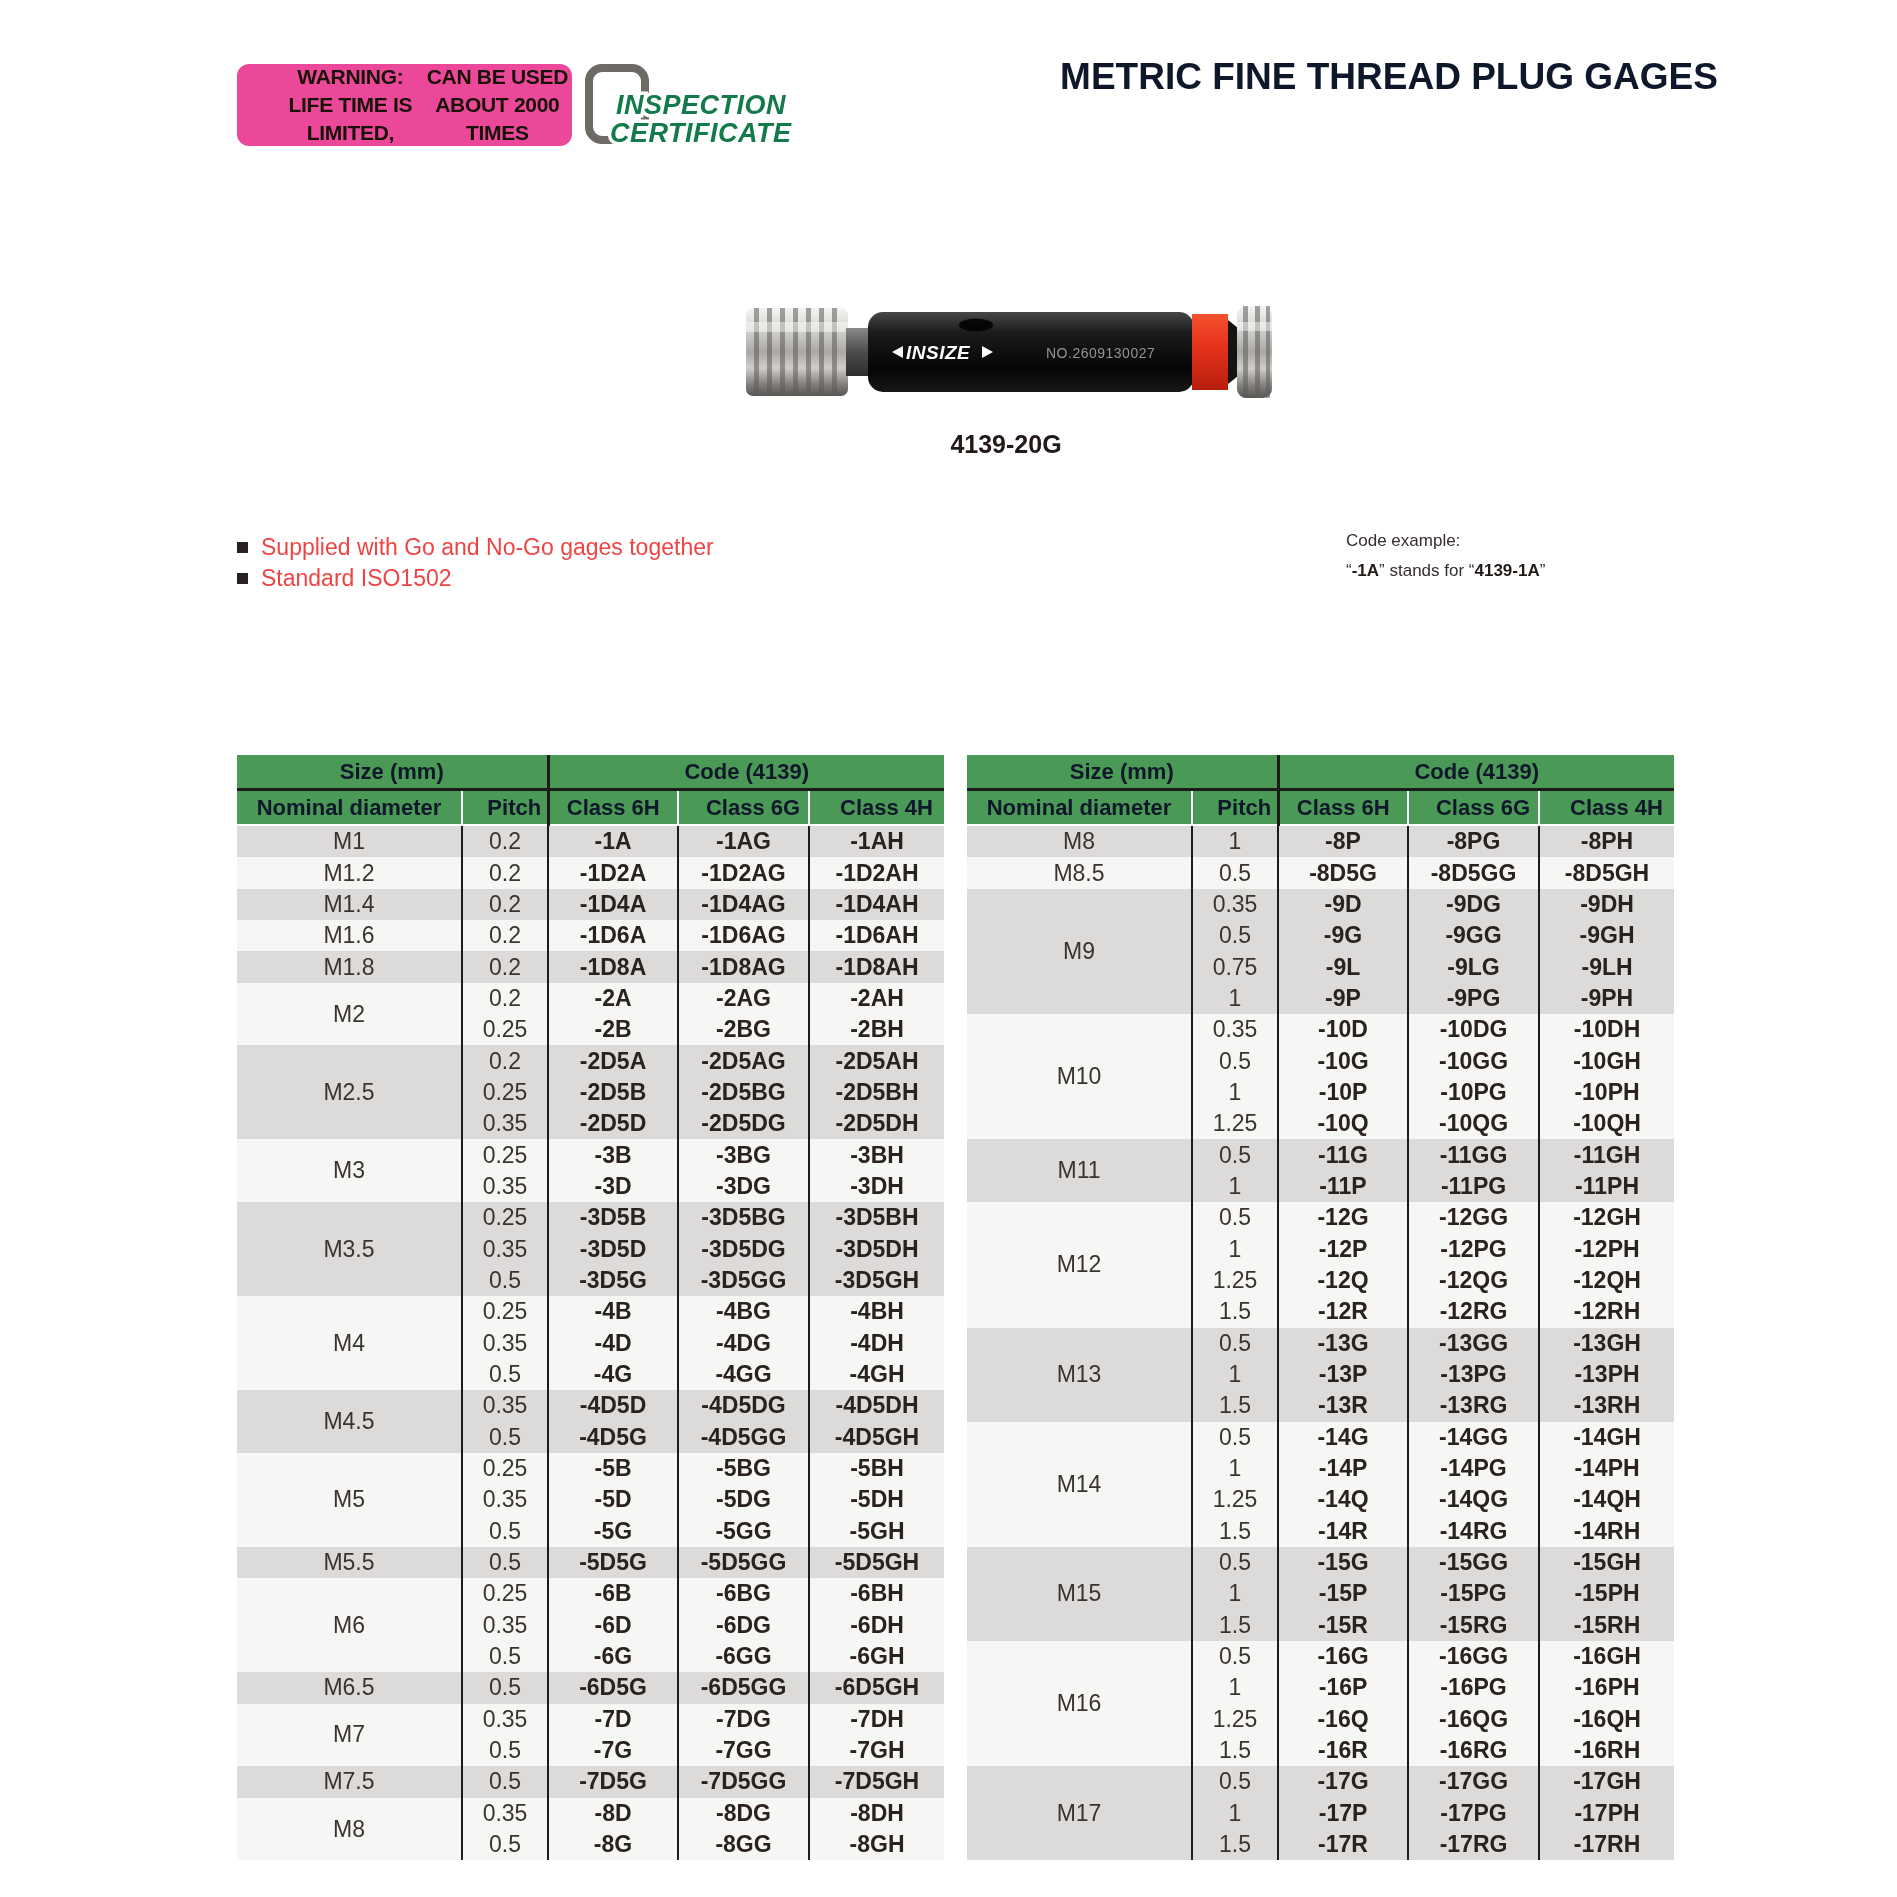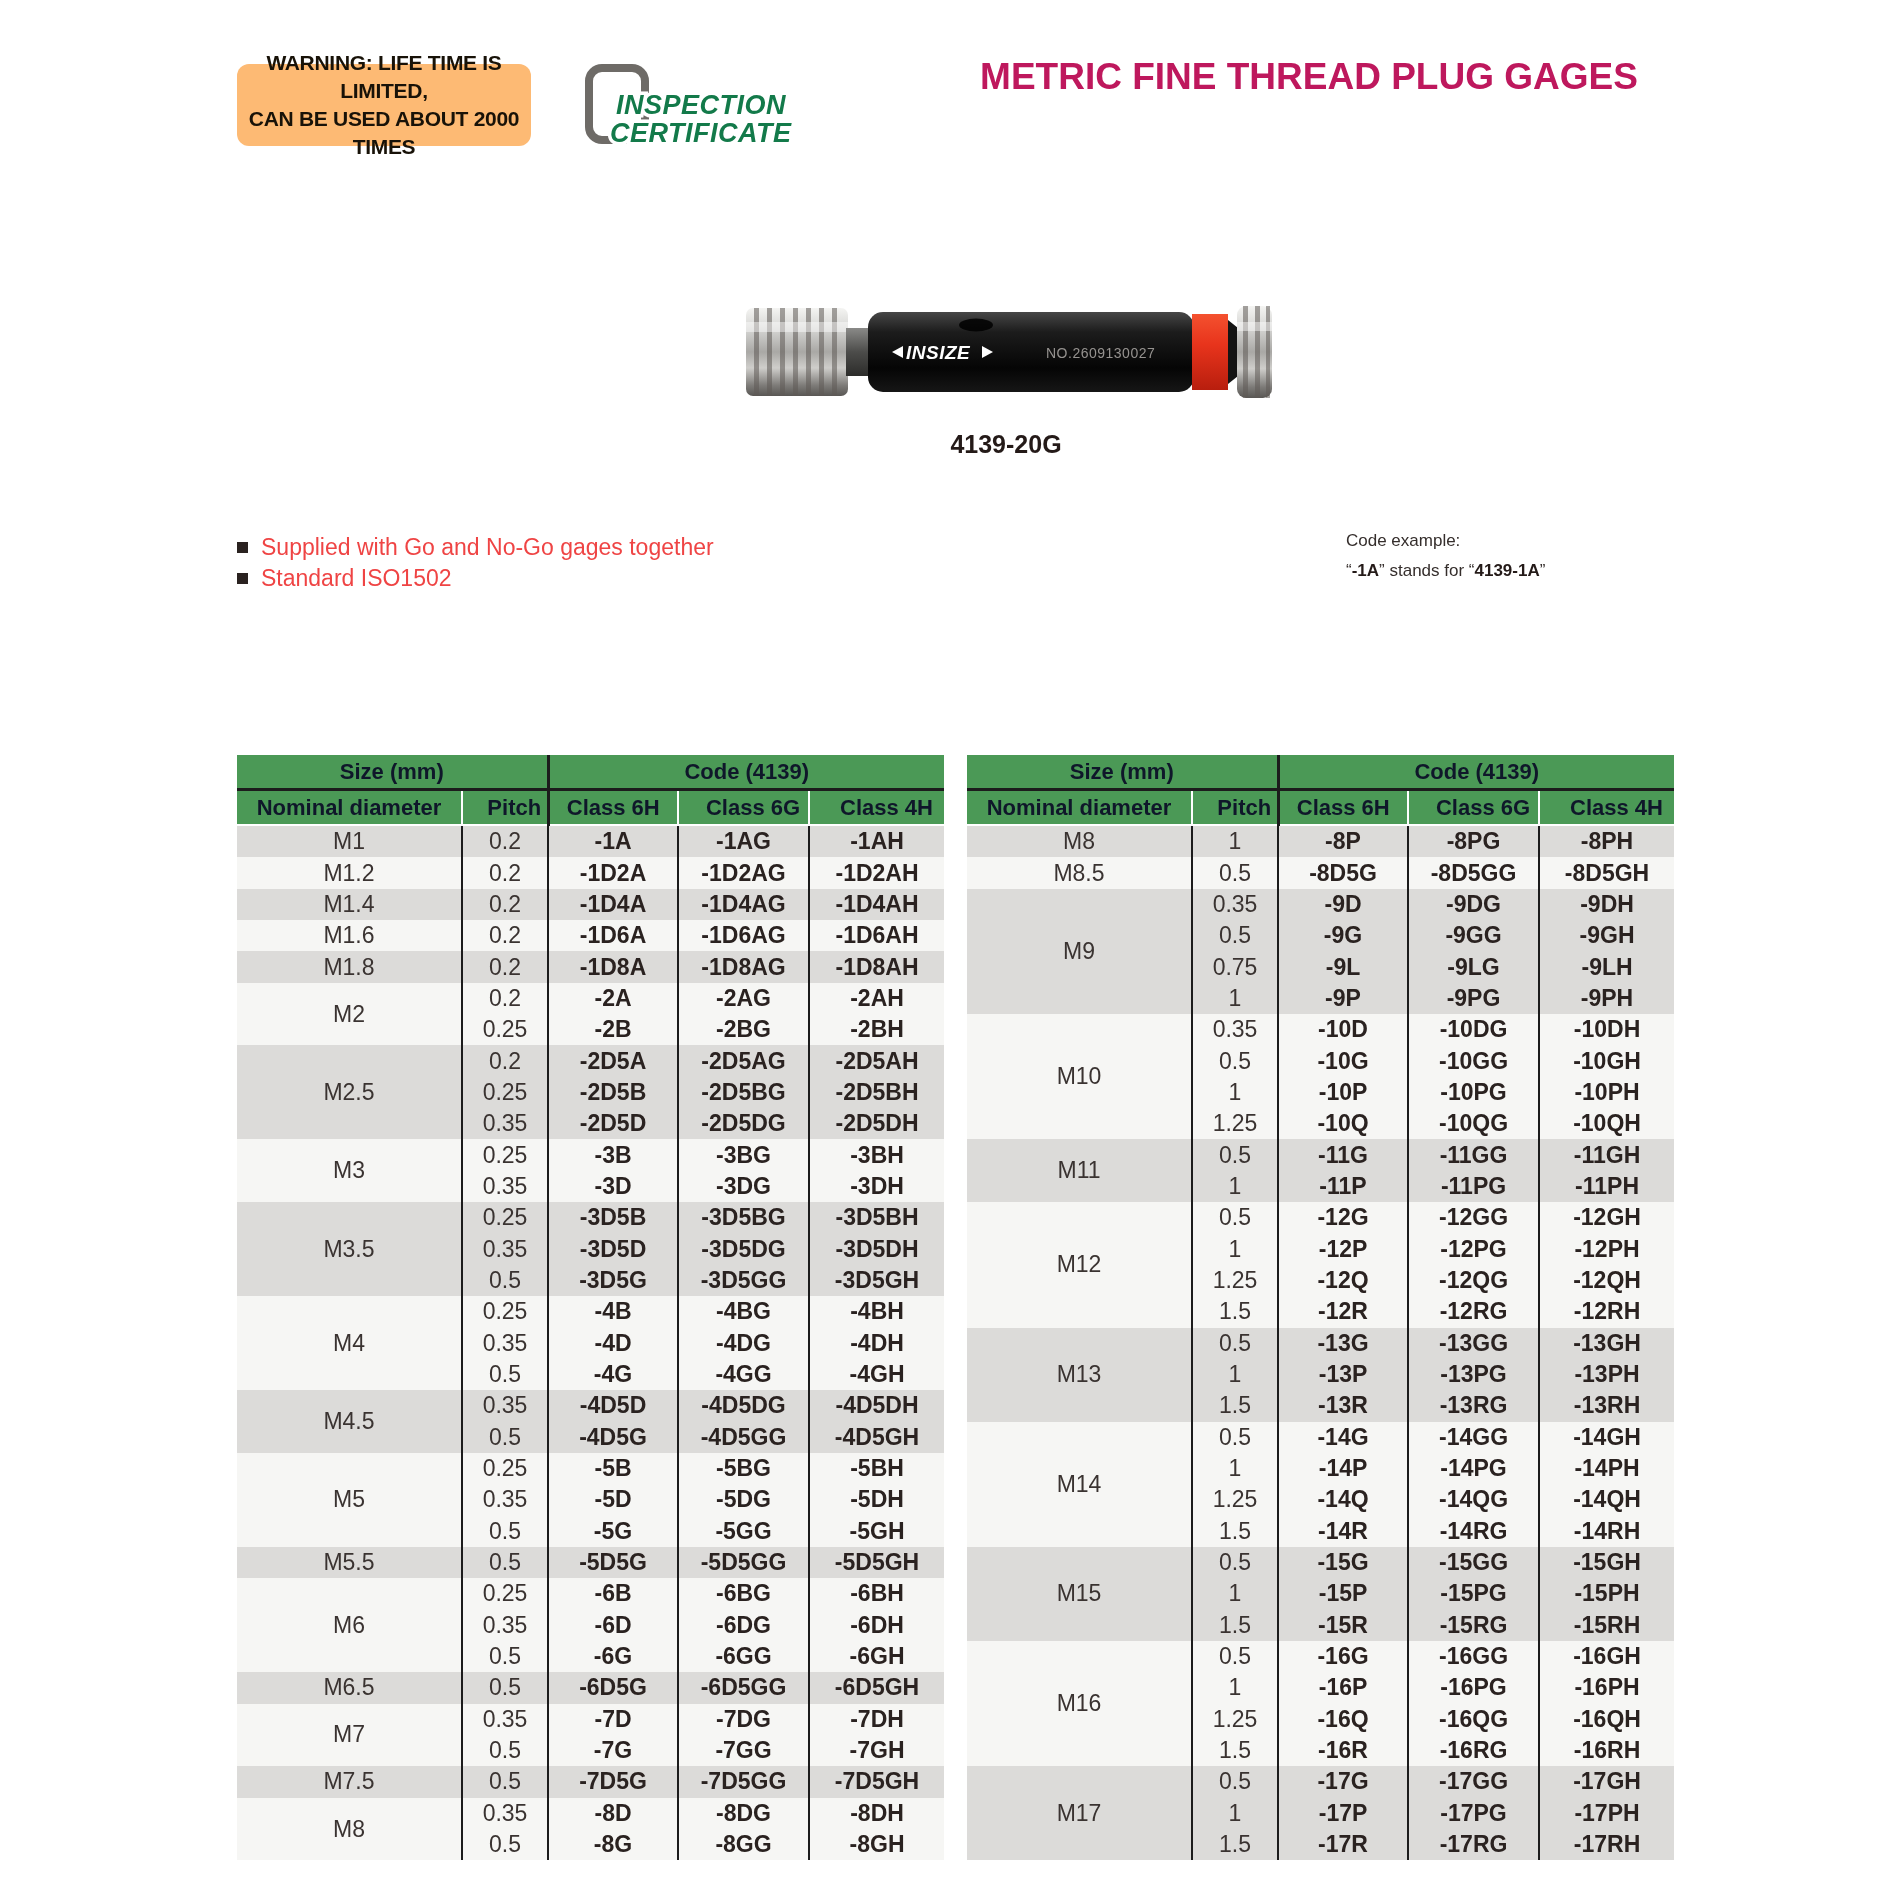--- a/index.html
+++ b/index.html
@@ -1,28 +1,28 @@
 <!DOCTYPE html>
 <html><head>
 <meta charset="utf-8">
 <style>
   html,body{margin:0;padding:0;background:#ffffff;}
   #page{position:relative;width:1897px;height:1897px;background:#ffffff;overflow:hidden;
         font-family:"Liberation Sans", sans-serif;color:#352e2c;}
 
   
   #warning-box{position:absolute;left:237px;top:64px;width:294px;height:82px;
-      background:#fdba74;border-radius:12px;display:flex;flex-direction:column;
-      justify-content:center;align-items:center;text-align:center;}
+      background:#ec4899;border-radius:12px;display:flex;flex-direction:row;
+      justify-content:center;align-items:center;text-align:center;padding-left:41px;}
   #warning-box .wline{font-size:21px;font-weight:700;color:#181208;line-height:28px;letter-spacing:-0.3px;}
 
   #cert-logo{position:absolute;left:572px;top:52px;width:240px;height:110px;}
 
-  #page-title{position:absolute;left:964px;top:56px;width:690px;text-align:center;
-      font-size:37px;font-weight:700;color:#be185d;letter-spacing:0px;white-space:nowrap;}
+  #page-title{position:absolute;left:1044px;top:56px;width:690px;text-align:center;
+      font-size:37px;font-weight:700;color:#0f172a;letter-spacing:0px;white-space:nowrap;}
 
   
   #gage-figure{position:absolute;left:740px;top:300px;width:532px;}
   #gage-caption{margin-top:22px;text-align:center;font-size:25px;font-weight:700;color:#241a18;}
 
   
   #features{position:absolute;left:237px;top:532px;}
   .feature{font-size:23px;line-height:31px;color:#ef4444;padding-left:24px;position:relative;}
   .feature .sq{position:absolute;left:0;top:10px;width:11px;height:11px;background:#2a2220;}
 

